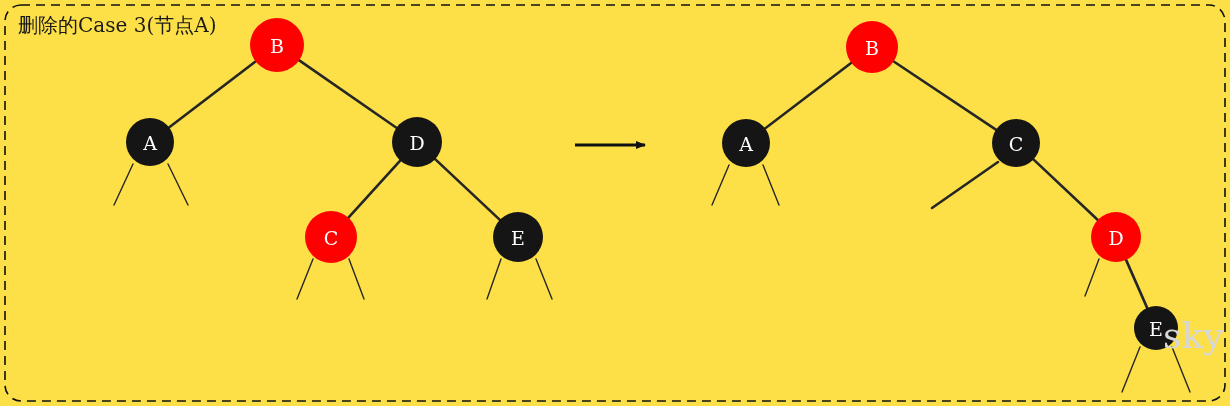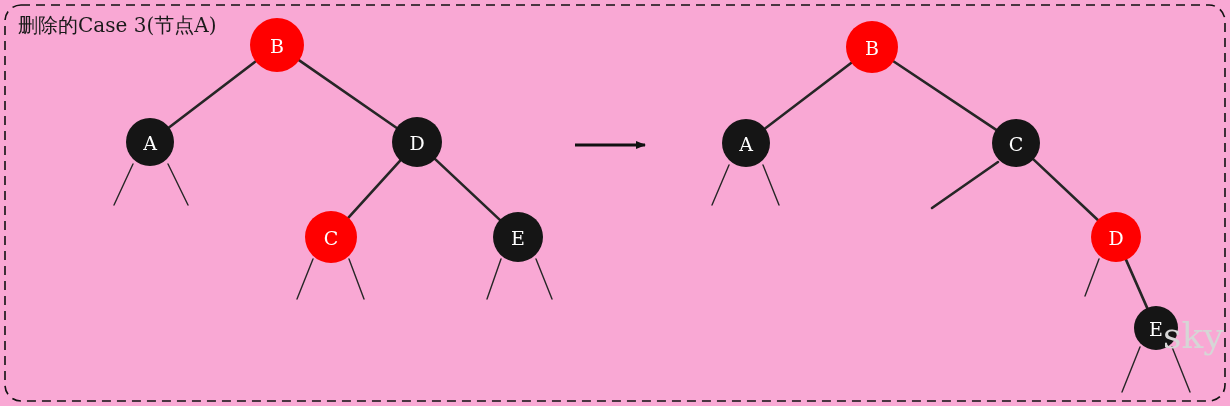--- a/index.html
+++ b/index.html
@@ -4,21 +4,21 @@
 <style>
   html, body {
     margin: 0;
     padding: 0;
     background: #ffffff;
   }
   #canvas {
     position: relative;
     width: 1230px;
     height: 406px;
-    background: #f9a8d4;
+    background: #fde047;
     overflow: hidden;
     font-family: "DejaVu Serif", "Liberation Serif", serif;
   }
   #diagram-svg {
     position: absolute;
     left: 0;
     top: 0;
     width: 1230px;
     height: 406px;
   }

